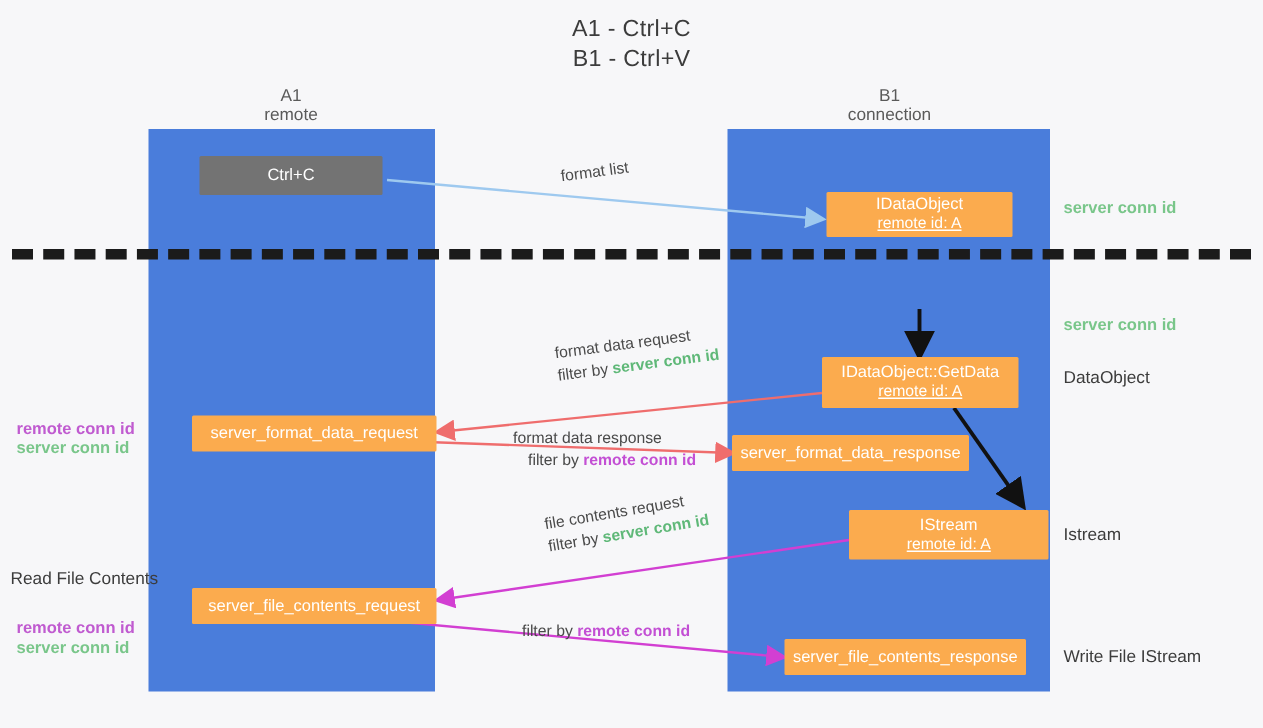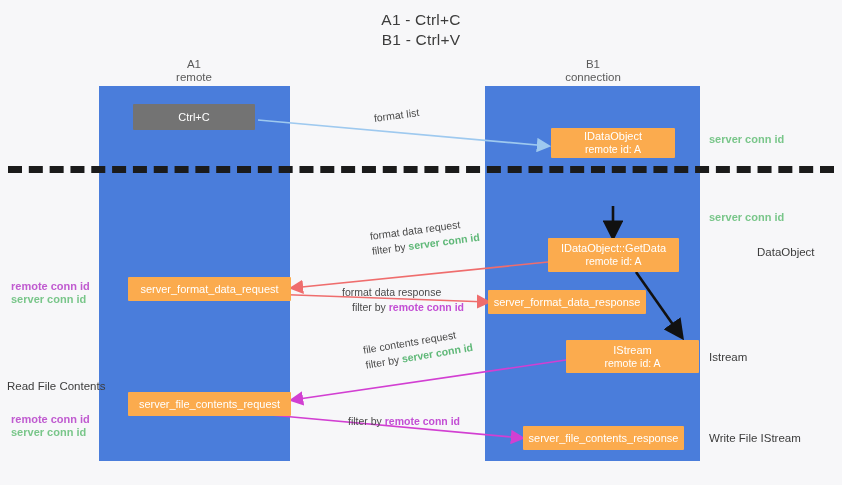--- a/index.html
+++ b/index.html
@@ -39,21 +39,21 @@
     display:flex;flex-direction:column;
     align-items:center;justify-content:center;
     color:#ffffff;
     font-size:11px;
     line-height:13px;
     text-align:center;
     border-radius:1px;
   }
   .node.green{background:#737373;}
   .node.orange{background:#fbab4e;}
-  .node .l2{font-size:10.5px;}
+  .node .l2{font-size:10.5px;text-decoration:underline;}
 
   
   .sidelabel{font-size:11.5px;color:#3c3c3c;line-height:14px;}
   .cid{font-size:11px;font-weight:bold;line-height:14px;}
   .cid.remote{color:#c05bd0;}
   .cid.server{color:#79c68a;}
 
   
   .cap{font-size:10.5px;color:#4a4a4a;line-height:15px;white-space:nowrap;}
   .cap .green{color:#5fb878;font-weight:bold;}
@@ -185,21 +185,21 @@
   </div>
 
   <div class="abs cap flat" style="left:348px;top:408px;">
     <div style="padding-top:6px;">
       <span>filter by </span><span class="mag">remote conn id</span>
     </div>
   </div>
 
   <div class="abs cid server" style="left:709px;top:132px;">server conn id</div>
   <div class="abs cid server" style="left:709px;top:210px;">server conn id</div>
-  <div class="abs sidelabel" style="left:709px;top:245px;margin-left:48px;">DataObject</div>
+  <div class="abs sidelabel" style="left:709px;top:245px;">DataObject</div>
   <div class="abs sidelabel" style="left:709px;top:350px;">Istream</div>
   <div class="abs sidelabel" style="left:709px;top:431px;">Write File IStream</div>
 
   <div class="abs cid remote" style="left:11px;top:279px;">remote conn id</div>
   <div class="abs cid server" style="left:11px;top:292px;">server conn id</div>
 
   <div class="abs sidelabel" style="left:7px;top:379px;">Read File Contents</div>
   <div class="abs cid remote" style="left:11px;top:412px;">remote conn id</div>
   <div class="abs cid server" style="left:11px;top:425px;">server conn id</div>
 

